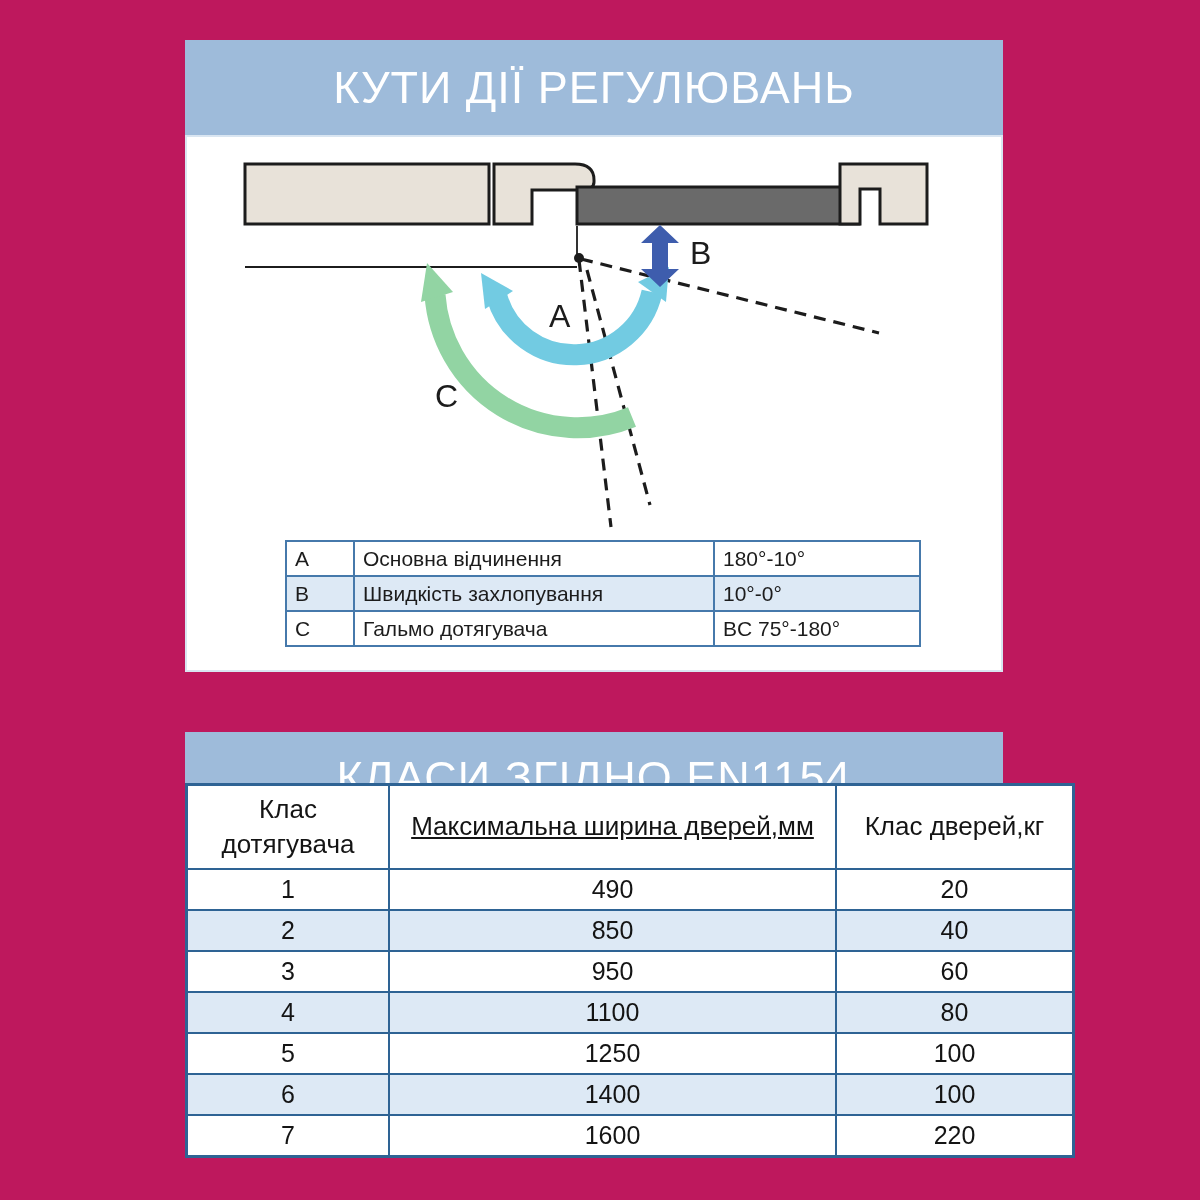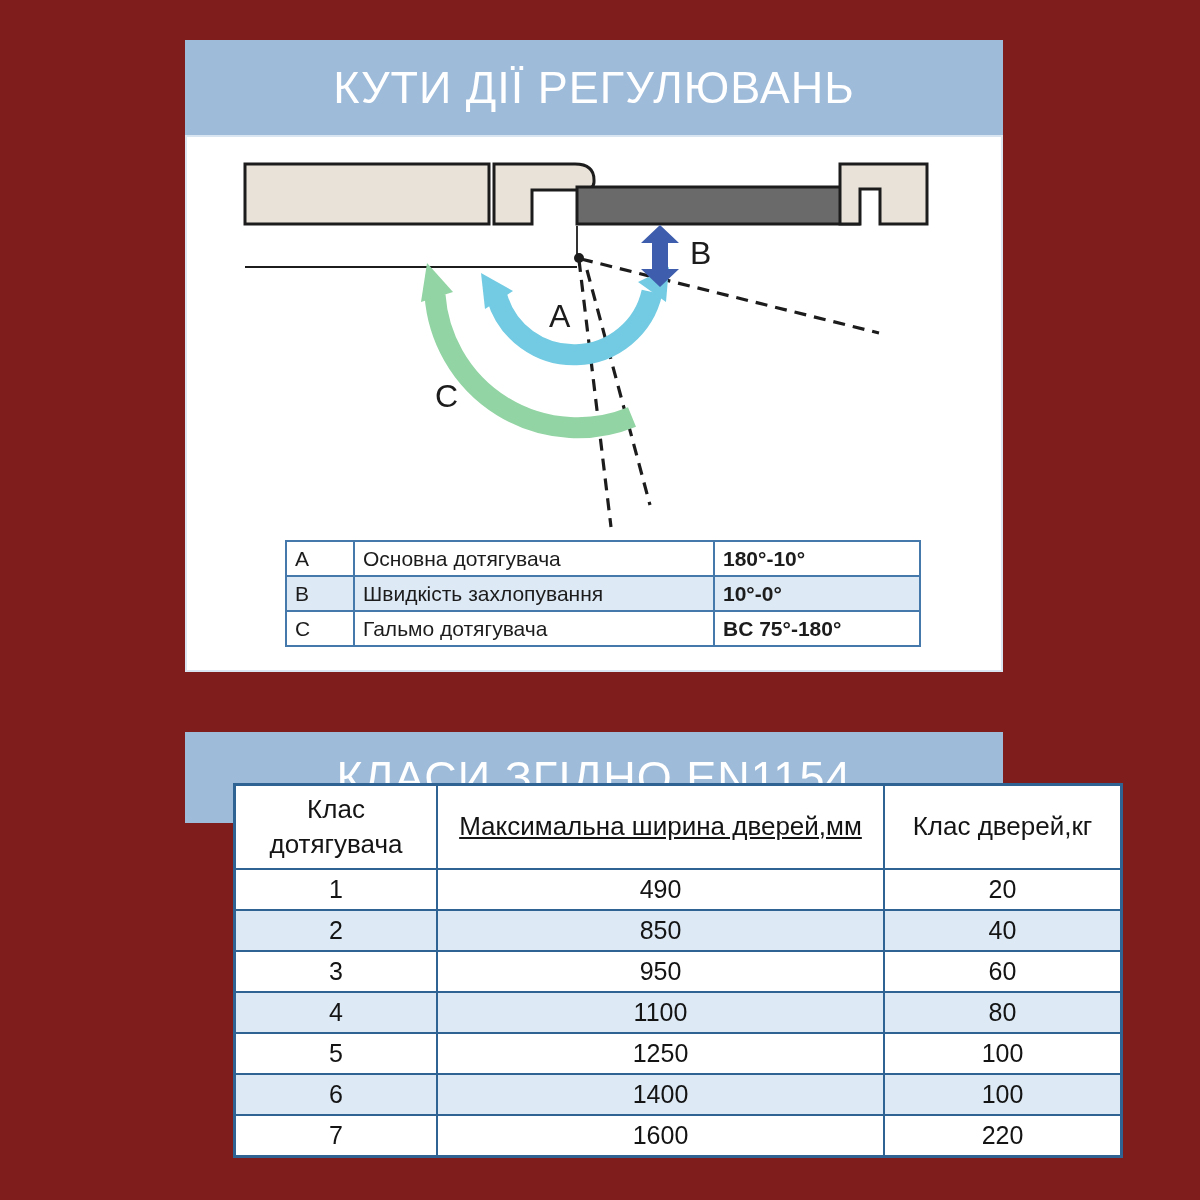--- a/index.html
+++ b/index.html
@@ -1,16 +1,16 @@
 <!DOCTYPE html>
 <html><head>
 <meta charset="utf-8">
 <style>
   html,body{margin:0;padding:0;background:#ffffff;}
-  .page{position:relative;width:1200px;height:1200px;background:#7f1d1d;overflow:hidden;
+  .page{position:relative;width:1200px;height:1200px;background:#be185d;overflow:hidden;
         font-family:"Liberation Sans", sans-serif;color:#1c1c1c;}
 
   
   .title-bar{position:absolute;left:185px;width:818px;height:95px;background:#9ebbda;
              display:flex;align-items:center;justify-content:center;
              color:#ffffff;font-size:45px;letter-spacing:1px;font-weight:400;}
   .title-top{top:40px;}
   .title-bottom{top:732px;height:91px;}
 
   
@@ -18,24 +18,24 @@
               background:#ffffff;border:2px solid #d9e5f1;}
   .panel-body svg{position:absolute;left:0;top:0;}
 
   
   .legend{position:absolute;left:98px;top:403px;width:620px;border-collapse:collapse;table-layout:fixed;}
   .legend td{border:2px solid #4679ab;font-size:21px;height:33px;padding:0 0 0 8px;
              vertical-align:middle;color:#1c1c1c;background:#ffffff;}
   .legend tr.alt td{background:#dde9f5;}
   .legend .c-key{width:58px;}
   .legend .c-name{width:350px;}
-  .legend .c-val{width:196px;font-weight:bold;}
+  .legend .c-val{width:196px;}
 
   
-  .classes{position:absolute;left:185px;top:783px;width:820px;border-collapse:collapse;table-layout:fixed;margin-left:48px;}
+  .classes{position:absolute;left:185px;top:783px;width:820px;border-collapse:collapse;table-layout:fixed;}
   .classes th,.classes td{border:2px solid #2e6394;text-align:center;vertical-align:middle;
                           color:#141414;background:#ffffff;font-weight:400;}
   .classes th{height:82px;font-size:26px;line-height:1.35;padding:0 10px;}
   .classes td{height:37px;font-size:25px;}
   .classes tr.alt td{background:#dde9f5;}
   .classes .c1{width:180px;}
   .classes .c2{width:425px;text-decoration:underline;}
   .classes .c3{width:215px;}
   .classes{border:3px solid #2e6394;}
 </style>
@@ -77,21 +77,21 @@
 
       <text x="362" y="190" font-size="32" fill="#1c1c1c">A</text>
       <text x="503" y="127" font-size="32" fill="#1c1c1c">B</text>
       <text x="248" y="270" font-size="32" fill="#1c1c1c">C</text>
     </svg>
 
     <table class="legend">
       <tbody>
         <tr>
           <td class="c-key">A</td>
-          <td class="c-name">Основна дотягувача</td>
+          <td class="c-name">Основна відчинення</td>
           <td class="c-val">180°-10°</td>
         </tr>
         <tr class="alt">
           <td class="c-key">B</td>
           <td class="c-name">Швидкість захлопування</td>
           <td class="c-val">10°-0°</td>
         </tr>
         <tr>
           <td class="c-key">C</td>
           <td class="c-name">Гальмо дотягувача</td>

